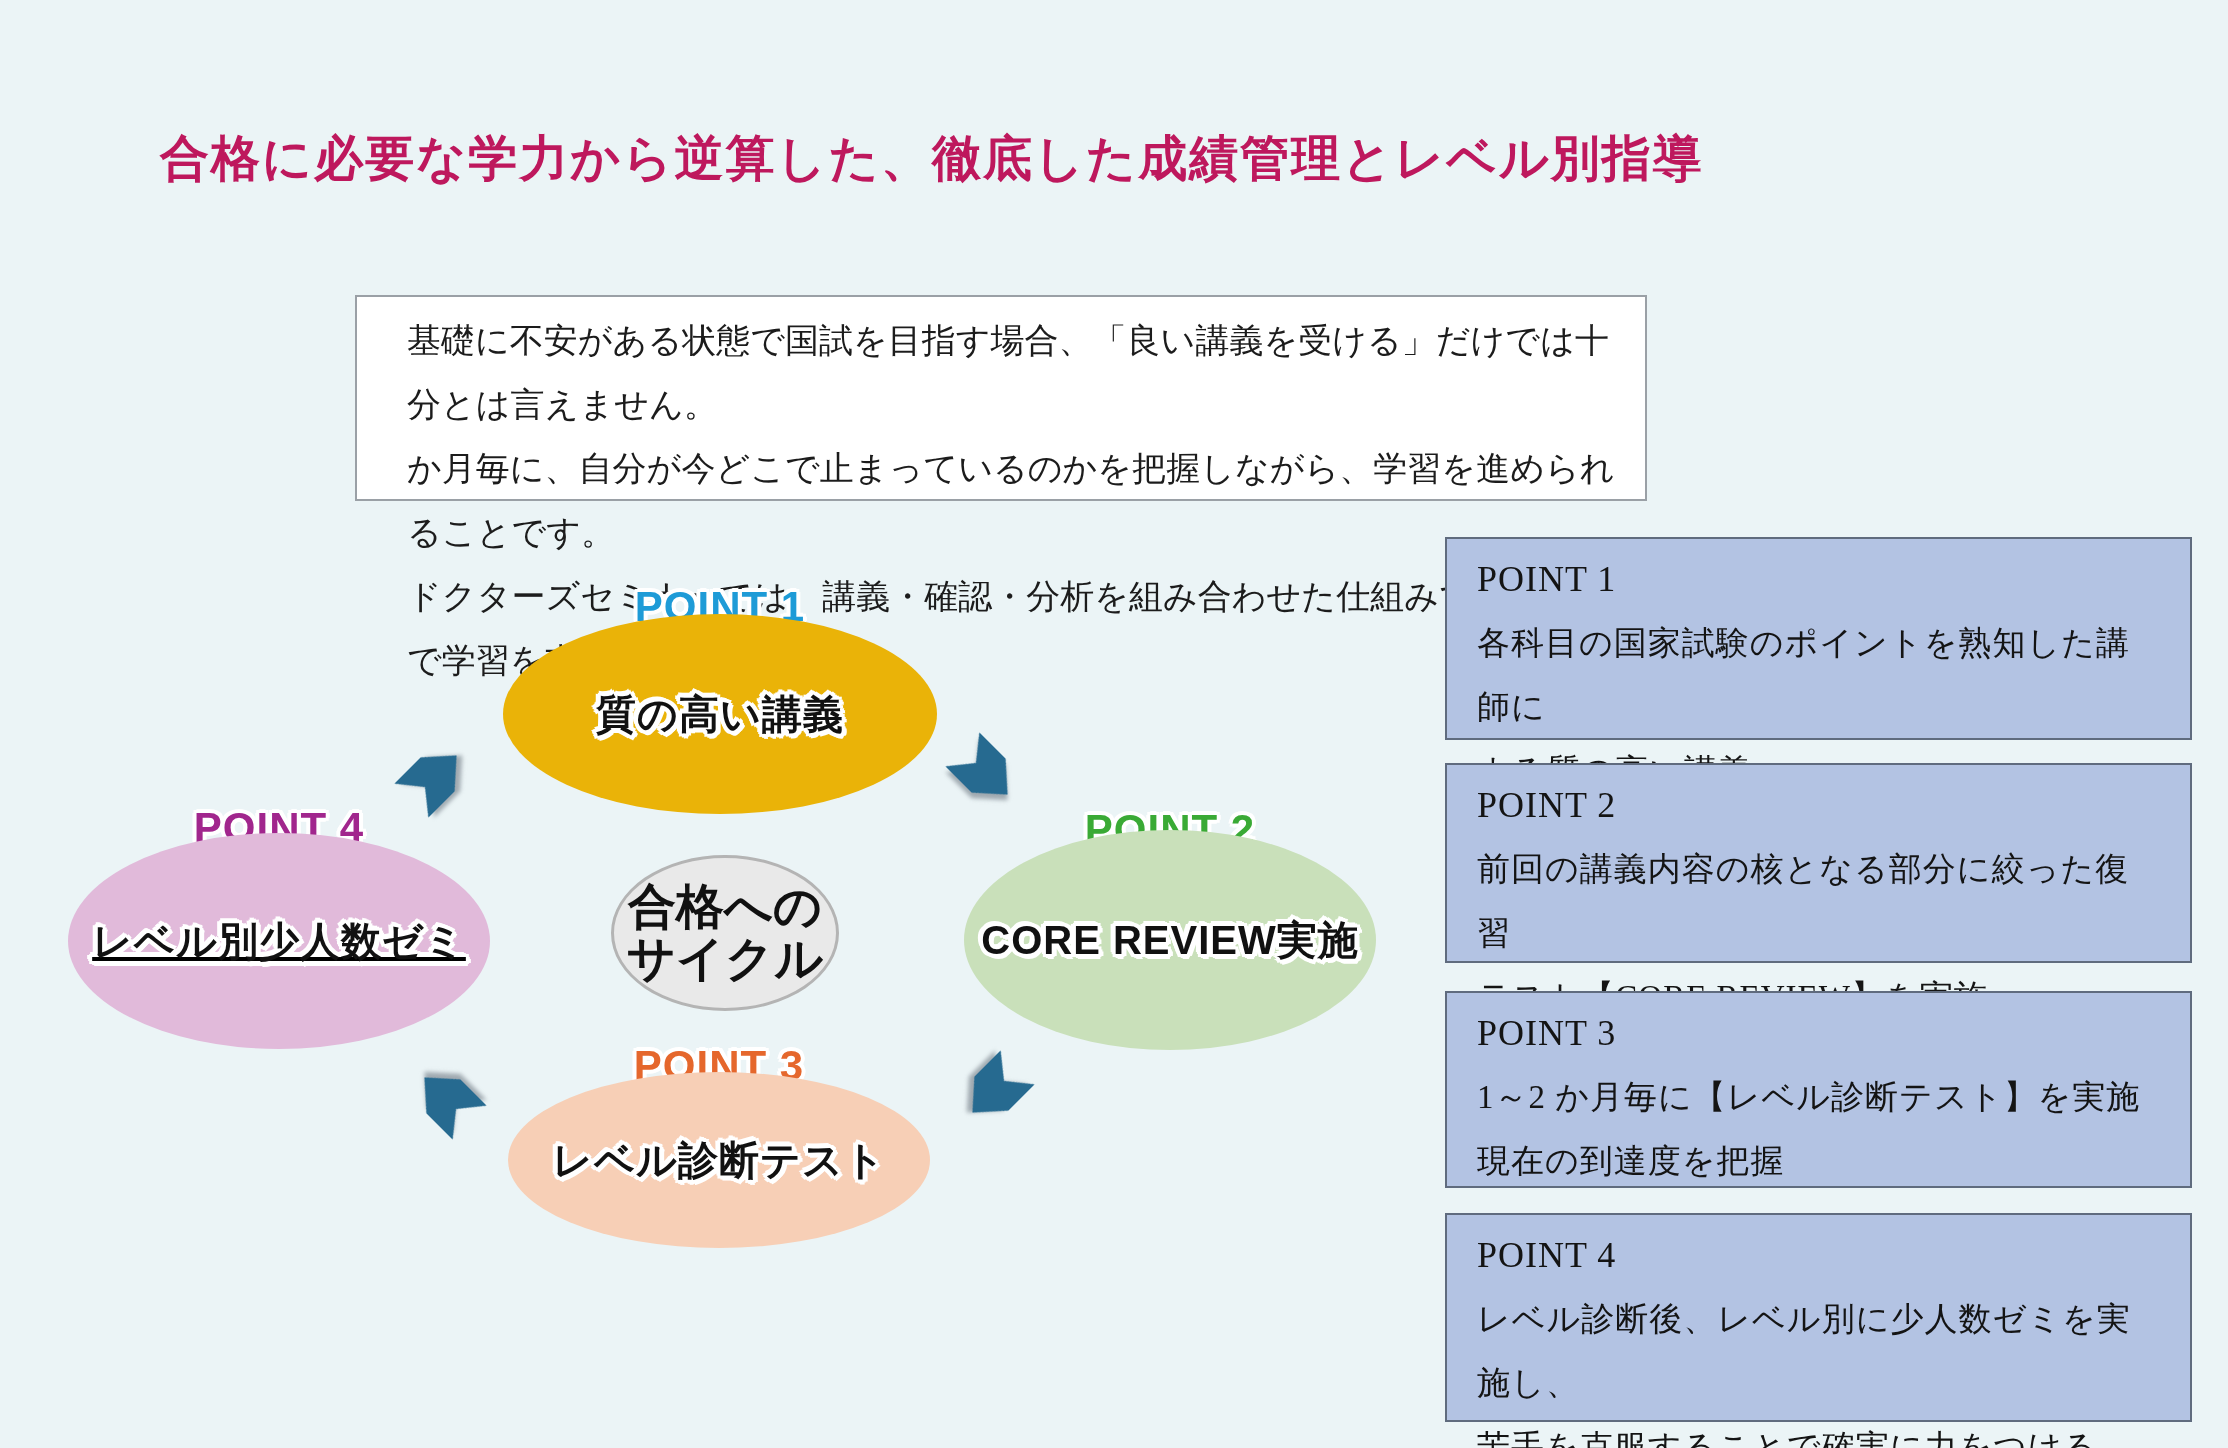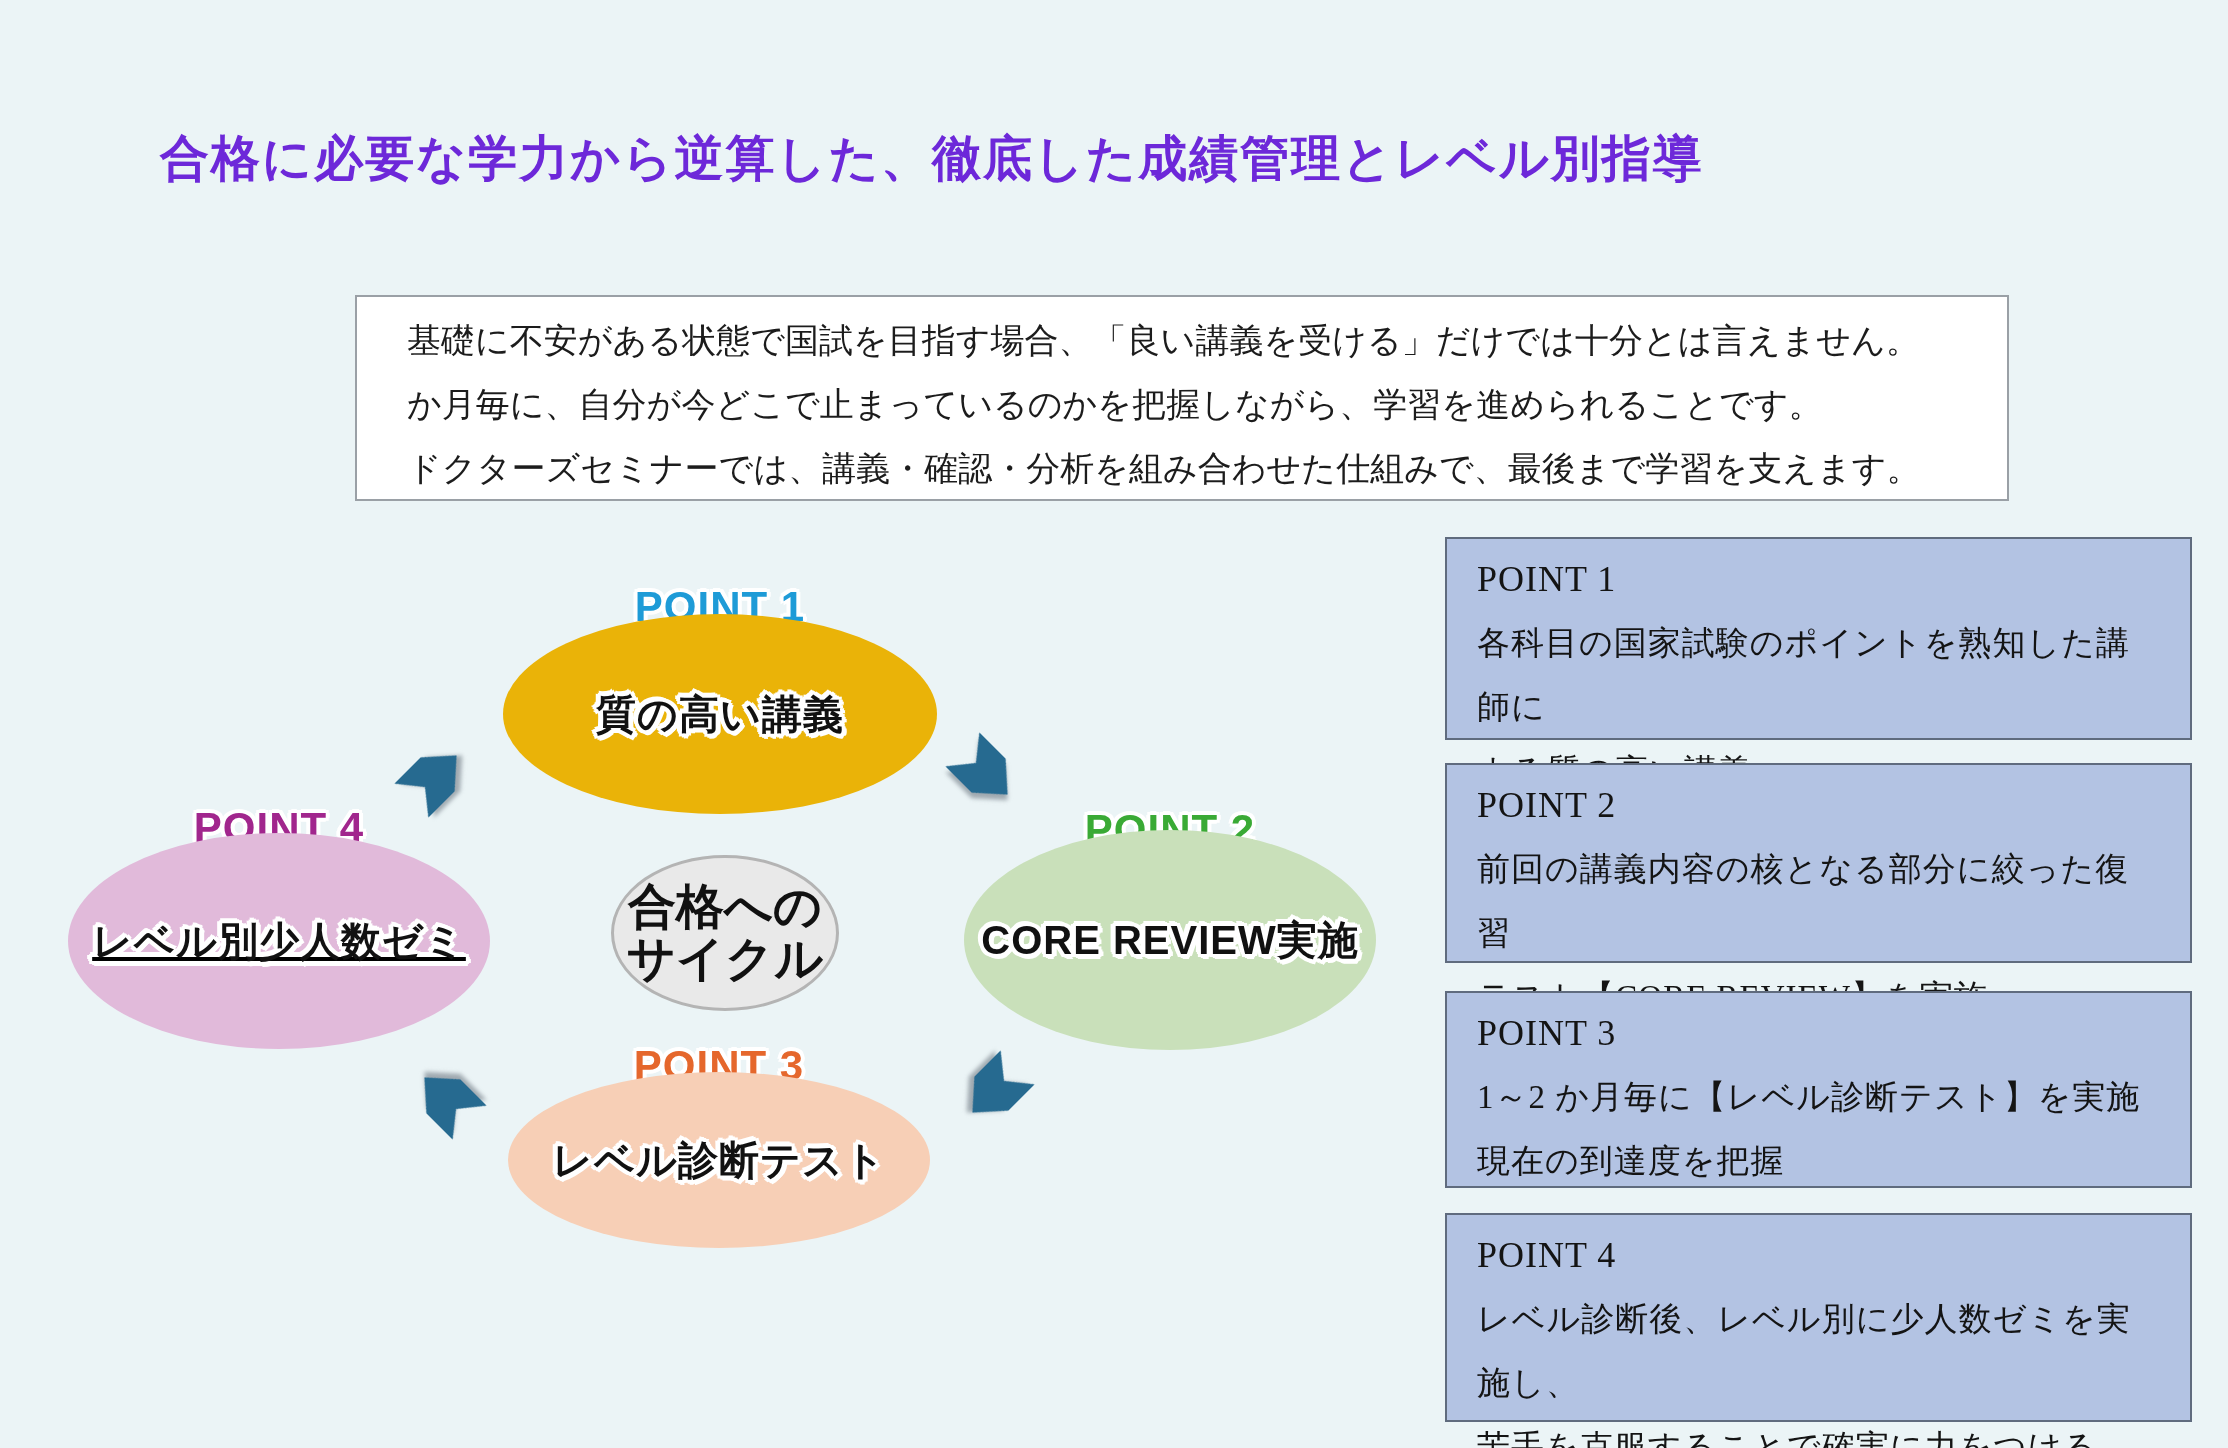--- a/index.html
+++ b/index.html
@@ -2,25 +2,25 @@
 <html><head>
 <meta charset="utf-8">
 <style>
   html,body{margin:0;padding:0;}
   body{width:2228px;height:1448px;font-family:"Liberation Sans",sans-serif;}
   .page{position:relative;width:2228px;height:1448px;background:#ebf4f6;overflow:hidden;}
 
   .title{position:absolute;left:100px;top:36px;font-size:43px;font-weight:bold;
          color:#0e0e0e;letter-spacing:2px;}
   .headline{position:absolute;left:160px;font-size:49px;font-weight:bold;
-            color:#6d28d9;font-family:Liberation Sans, sans-serif;letter-spacing:2px;}
+            color:#be185d;font-family:Liberation Sans, sans-serif;letter-spacing:2px;}
   .hl1{top:126px;}
   .hl2{top:198px;}
 
-  .intro{position:absolute;left:355px;top:295px;width:1654px;height:206px;
+  .intro{position:absolute;left:355px;top:295px;width:1292px;height:206px;
          background:#ffffff;border:2px solid #9aa0a6;box-sizing:border-box;}
   .intro-line{margin-left:50px;margin-right:20px;line-height:64px;font-size:34px;color:#1c1c1c;
               font-family:"Liberation Serif",serif;}
   .intro .intro-line:first-child{margin-top:12px;}
 
   
   .ellipse{position:absolute;border-radius:50%;display:flex;align-items:center;justify-content:center;}
   .el1{left:503px;top:614px;width:434px;height:200px;background:#eab308;}
   .el2{left:964px;top:830px;width:412px;height:220px;background:#c9e0ba;}
   .el3{left:508px;top:1072px;width:422px;height:176px;background:#f7cfb6;}

